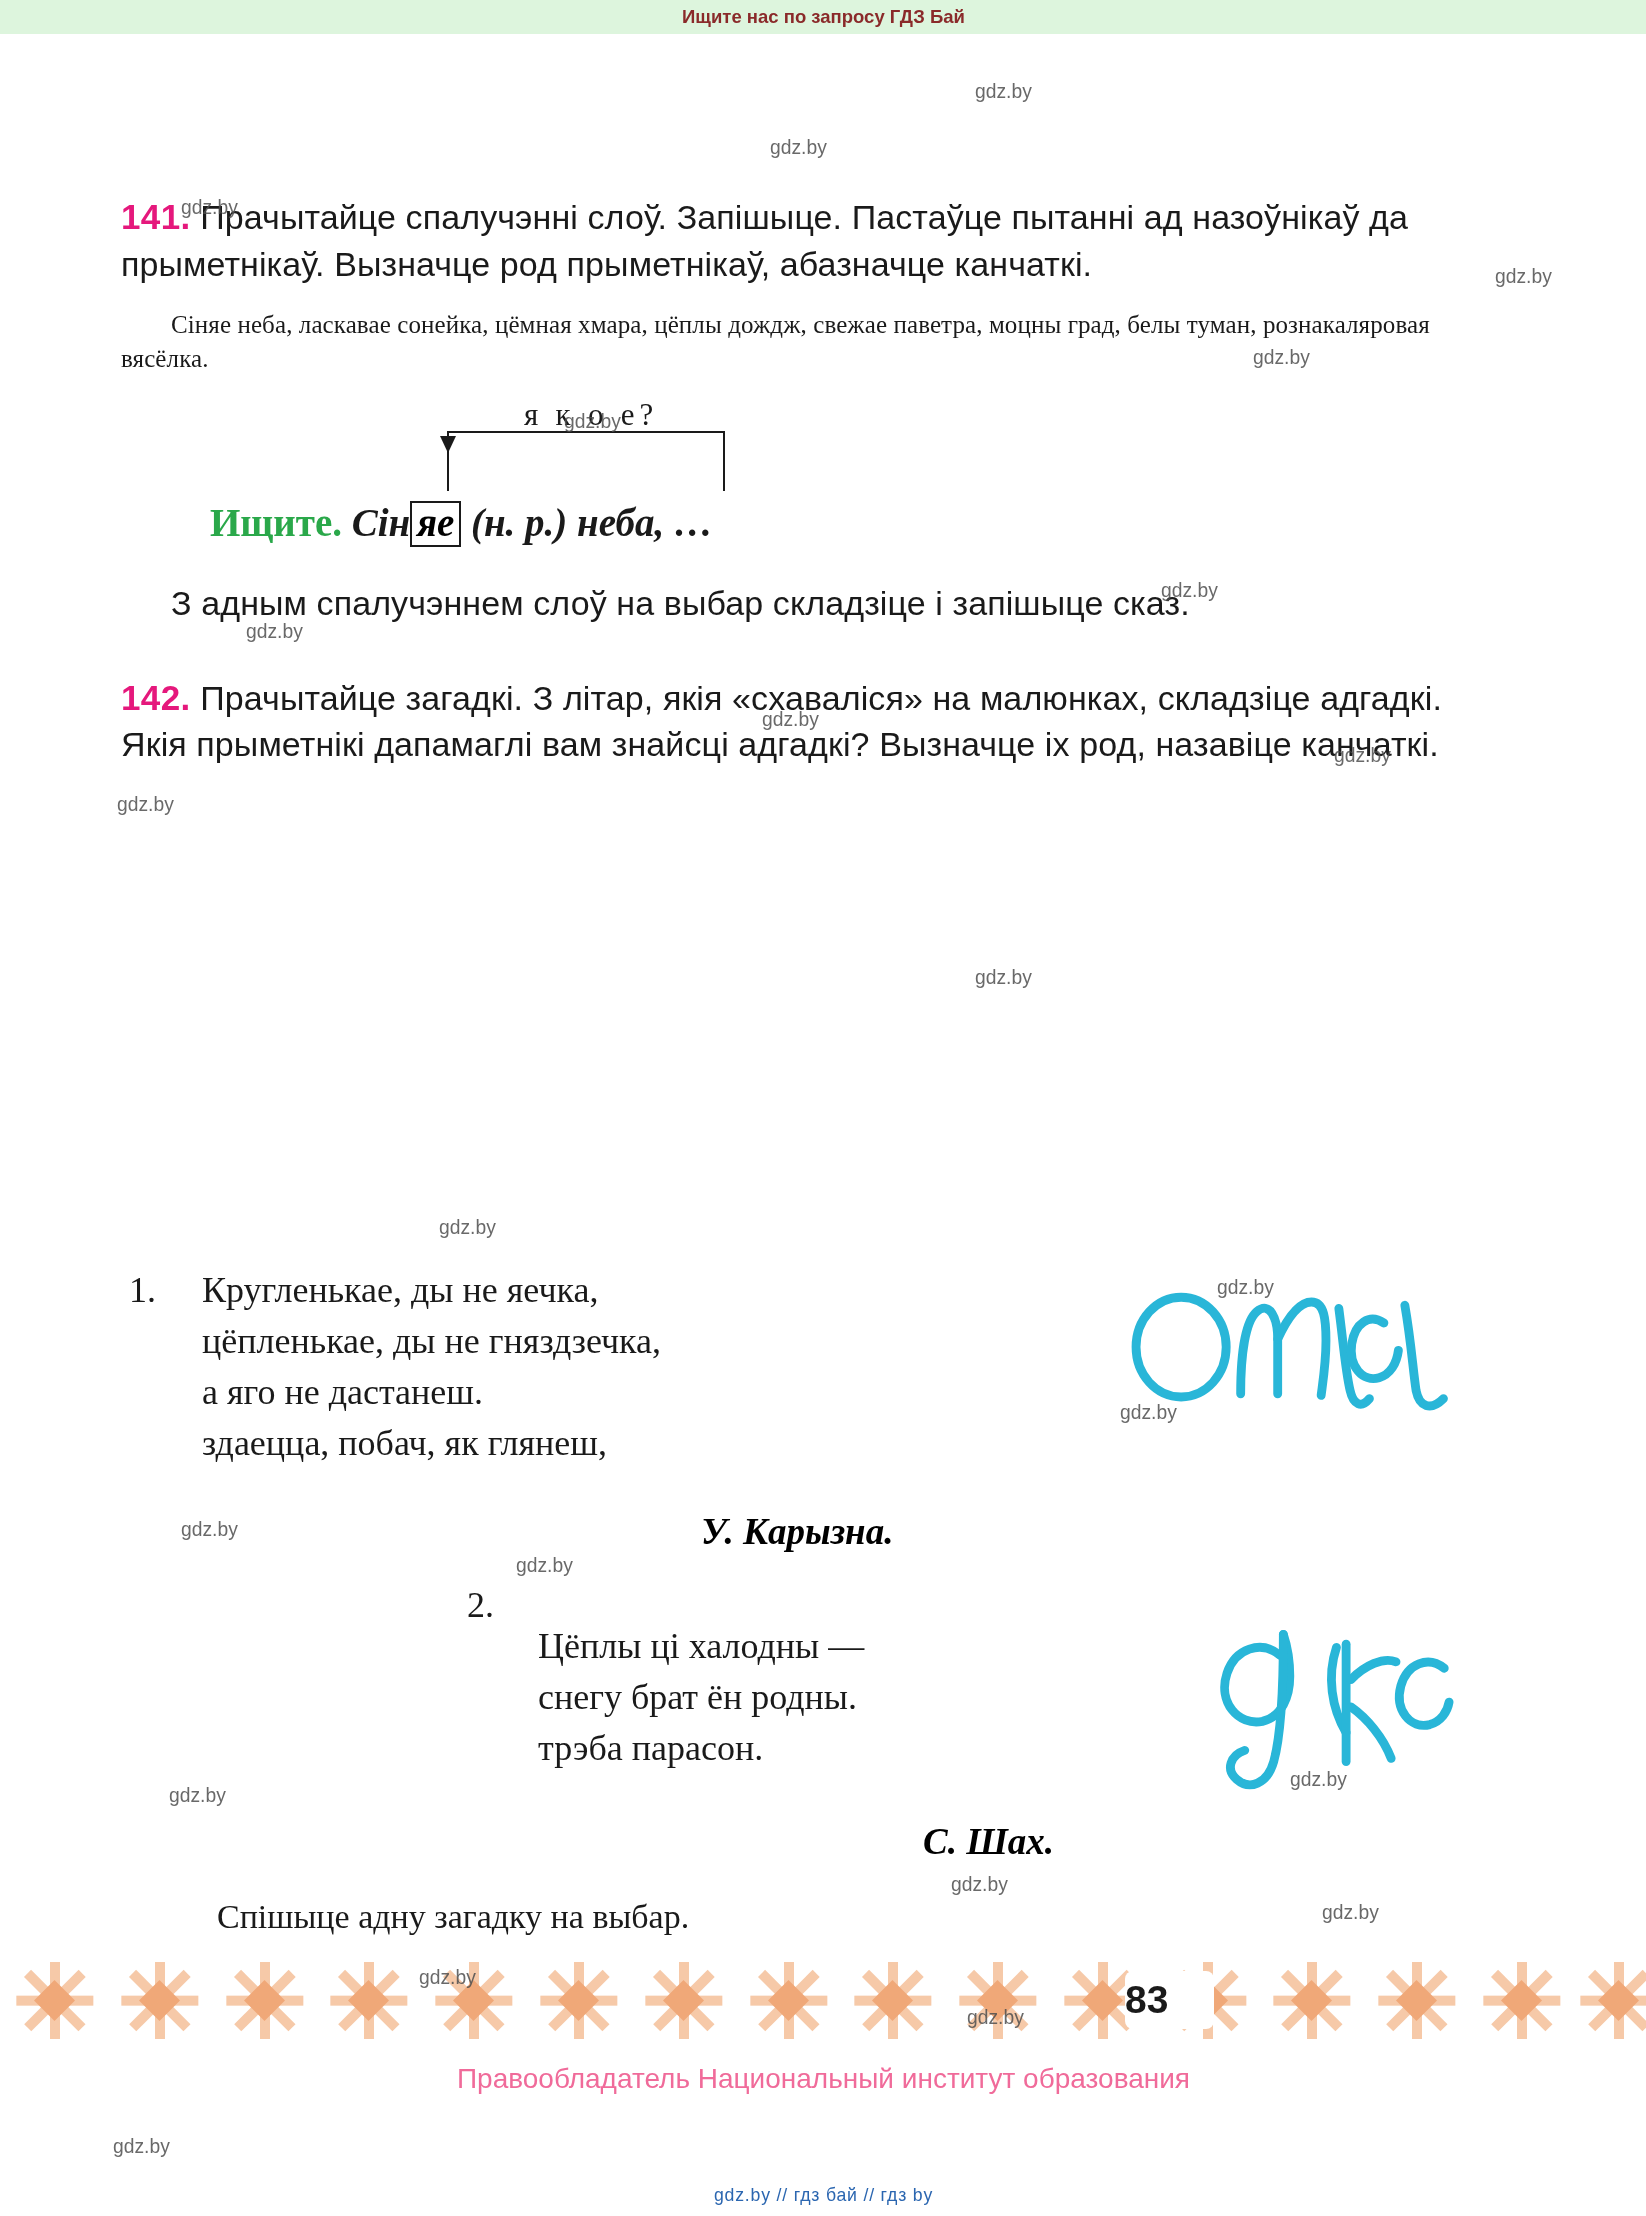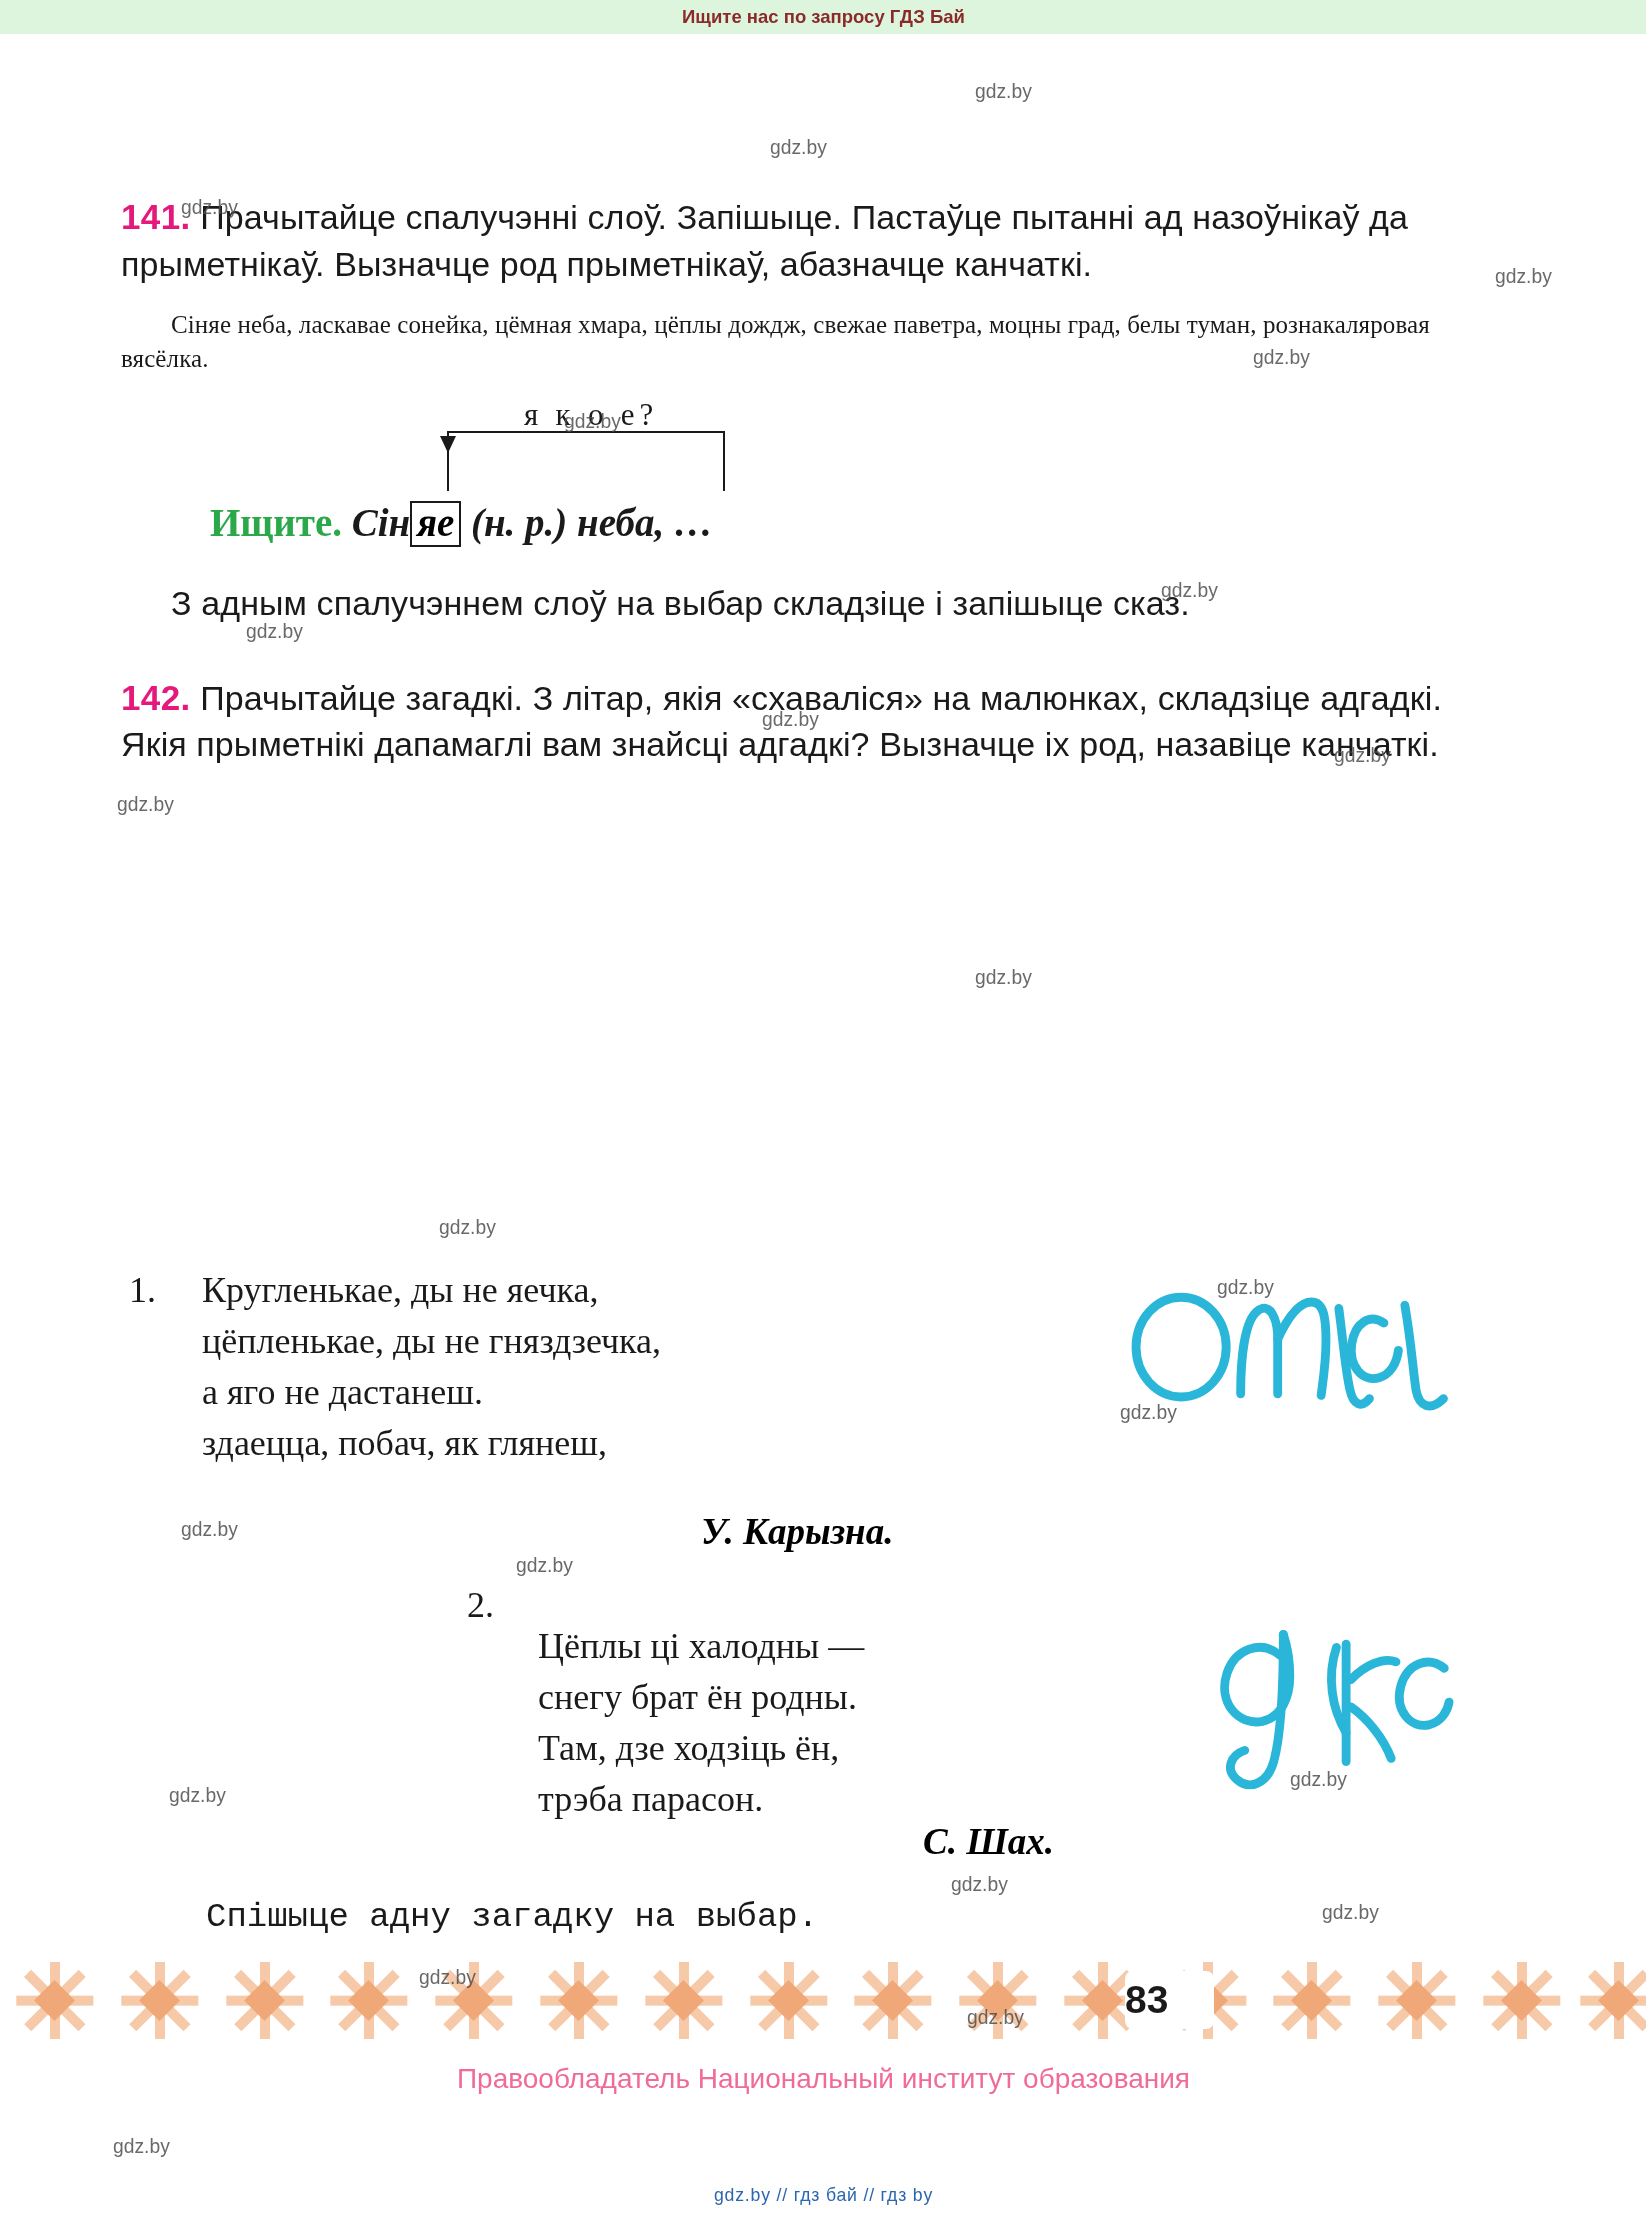--- a/index.html
+++ b/index.html
@@ -200,23 +200,23 @@
     position: absolute;
     left: 923px;
     top: 1820px;
     font-family: "Liberation Serif", serif;
     font-style: italic;
     font-weight: bold;
     font-size: 37px;
   }
   .closing {
     position: absolute;
-    left: 206px;
+    left: 217px;
     top: 1898px;
-    font-family: Liberation Mono, monospace;
+    font-family: Liberation Serif, serif;
     font-size: 34px;
     color: #1a1a1a;
   }
 
   
   .hand {
     position: absolute;
     color: #29b6d8;
   }
   .hand svg { display: block; }
@@ -335,21 +335,20 @@
       <path d="M318 62 C300 50 282 62 278 88 C274 116 292 136 312 130 C326 126 334 112 336 96"></path>
       <path d="M344 40 C352 86 354 120 358 146 C362 166 376 172 392 156"></path>
     </svg>
   </div>
 
   <div class="riddle2">
     <span class="num">2.</span>
     <div class="body">
       <div>Цёплы ці халодны —</div>
       <div>снегу брат ён родны.</div>
-      <div>Там, дзе ходзіць ён,</div>
       <div>трэба парасон.</div>
     </div>
   </div>
   <div class="author2">С. Шах.</div>
 
   <div class="hand" style="left:1193px; top:1620px;">
     <svg width="266" height="177" viewBox="0 0 330 220" fill="none" stroke="#29b6d8" stroke-width="11" stroke-linecap="round" stroke-linejoin="round">
       <path d="M108 44 C84 24 52 36 42 66 C30 102 56 132 86 126 C110 120 120 96 120 70 C120 48 116 30 112 18"></path>
       <path d="M112 18 C112 80 110 140 100 176 C92 204 70 212 54 198 C40 186 46 168 64 162"></path>
       <path d="M178 34 C166 70 172 110 190 140"></path>

